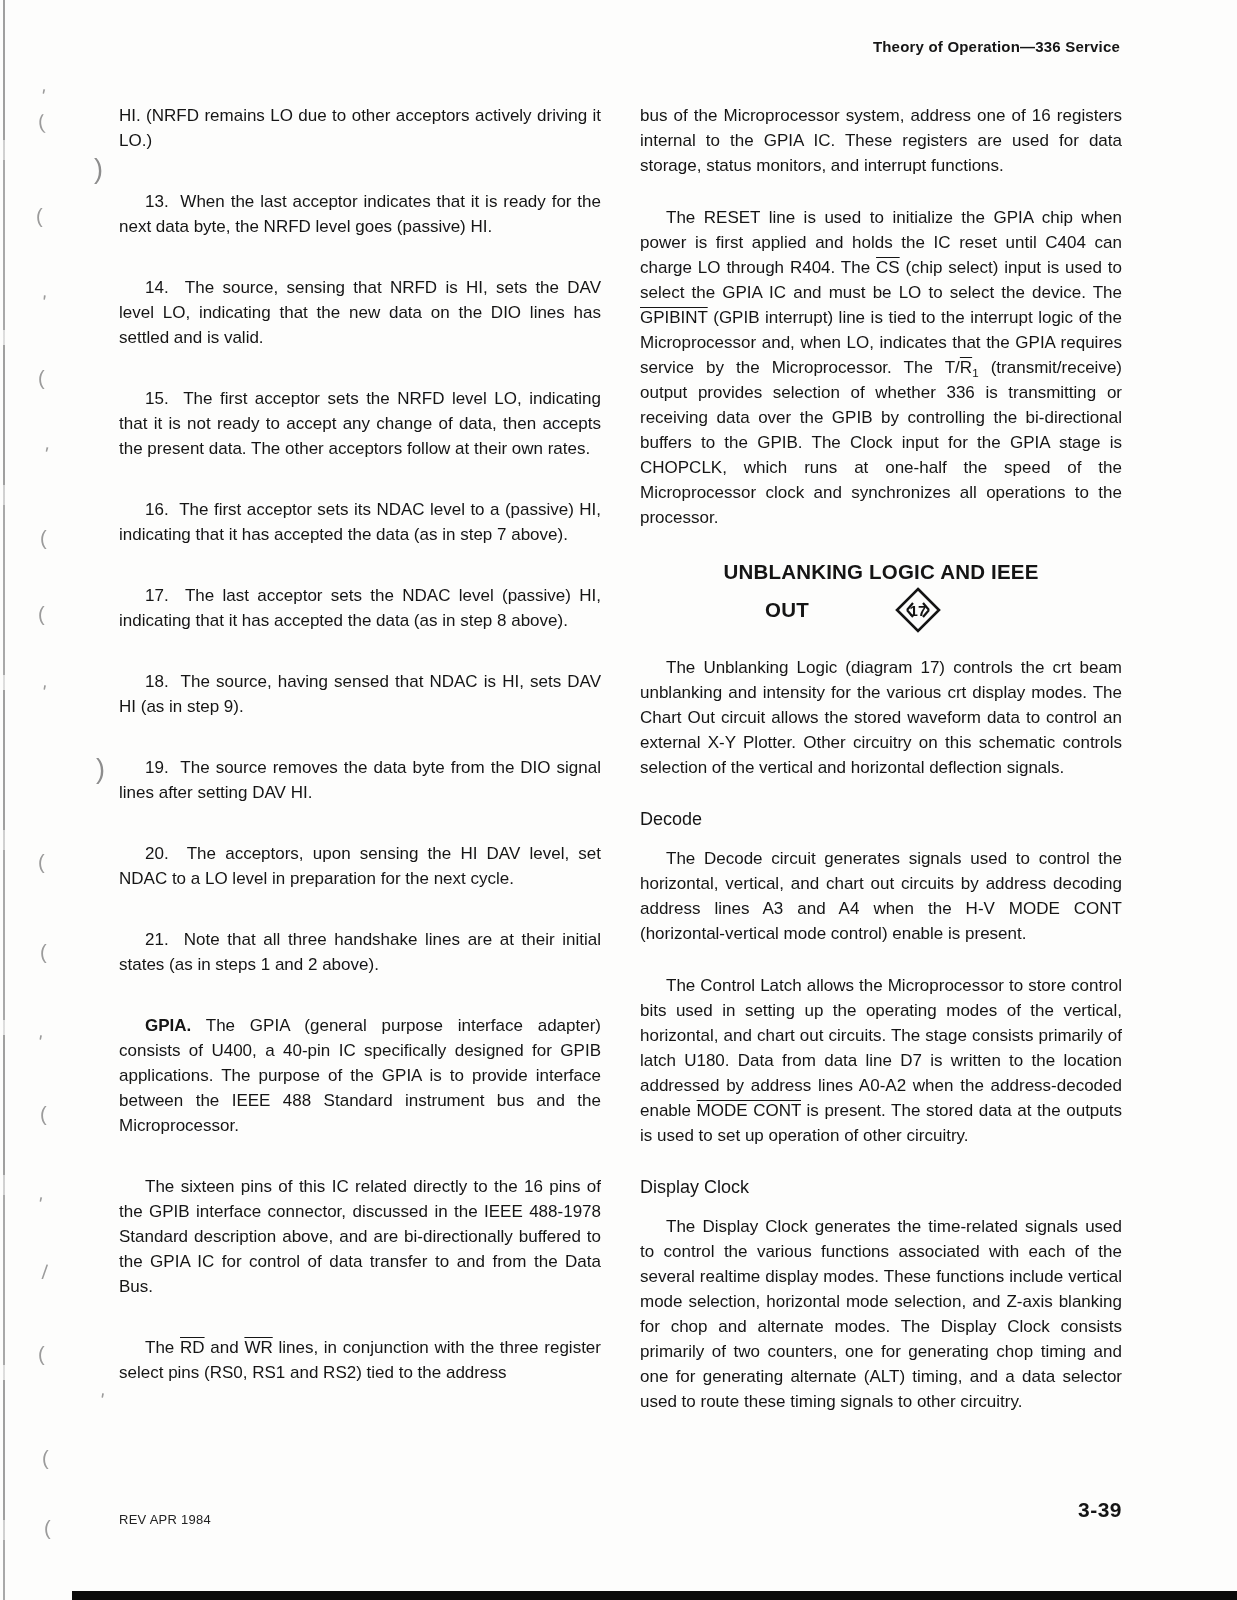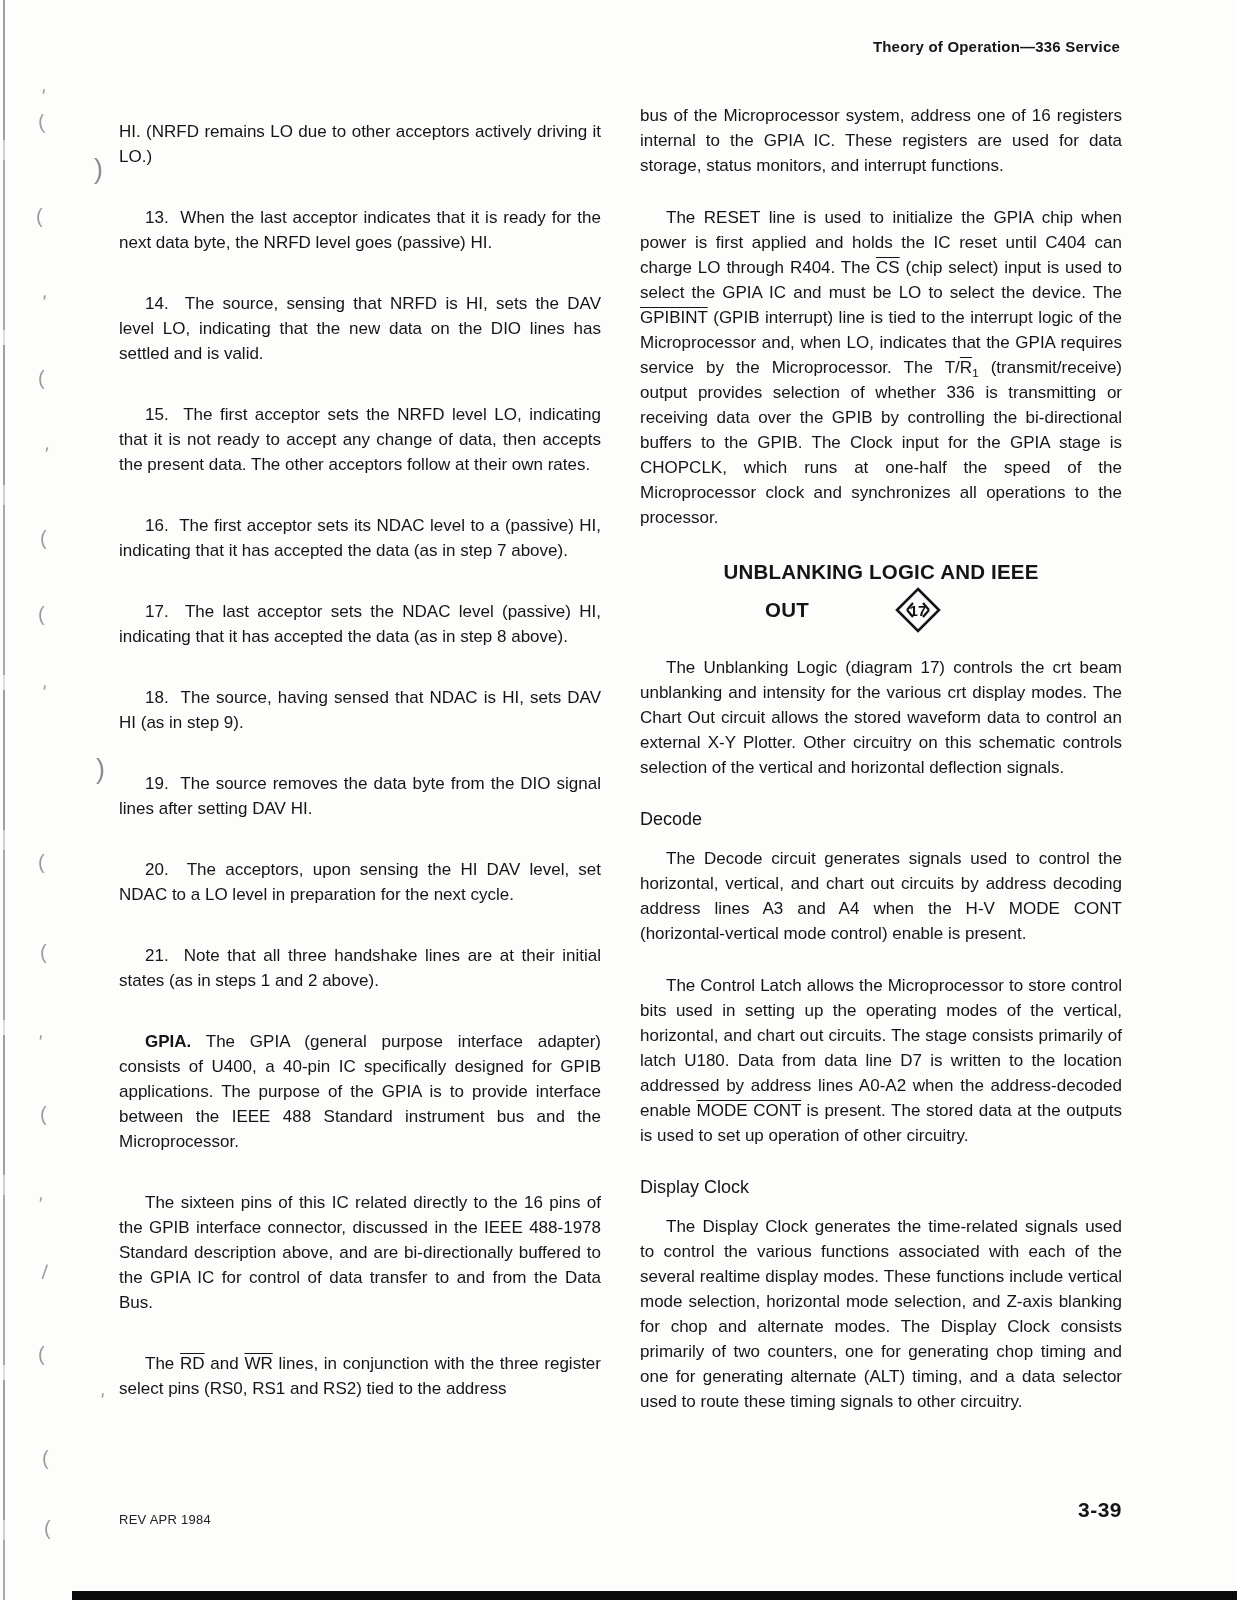--- a/index.html
+++ b/index.html
@@ -15,21 +15,21 @@
     position:absolute;top:38px;right:117px;
     font-size:15px;font-weight:bold;letter-spacing:.2px;
   }
   .col{
     position:absolute;top:103px;width:482px;
     font-size:17px;line-height:25px;
     text-align:justify;
   }
   .col-left{left:119px;}
   .col-right{left:640px;}
-  .col p{margin:16px 0 36px 0;}
+  .col p{margin:0 0 36px 0;}
   .col-right p{margin:0 0 27px 0;}
   .col p.indent{text-indent:26px;}
   .b{font-weight:bold;}
   .ov{text-decoration:overline;}
   .sub{vertical-align:sub;font-size:.68em;line-height:0;}
   .h1{
     margin:12px 0 22px 0;
     font-size:20.5px;font-weight:bold;line-height:30px;
     text-align:center;letter-spacing:.2px;
   }

